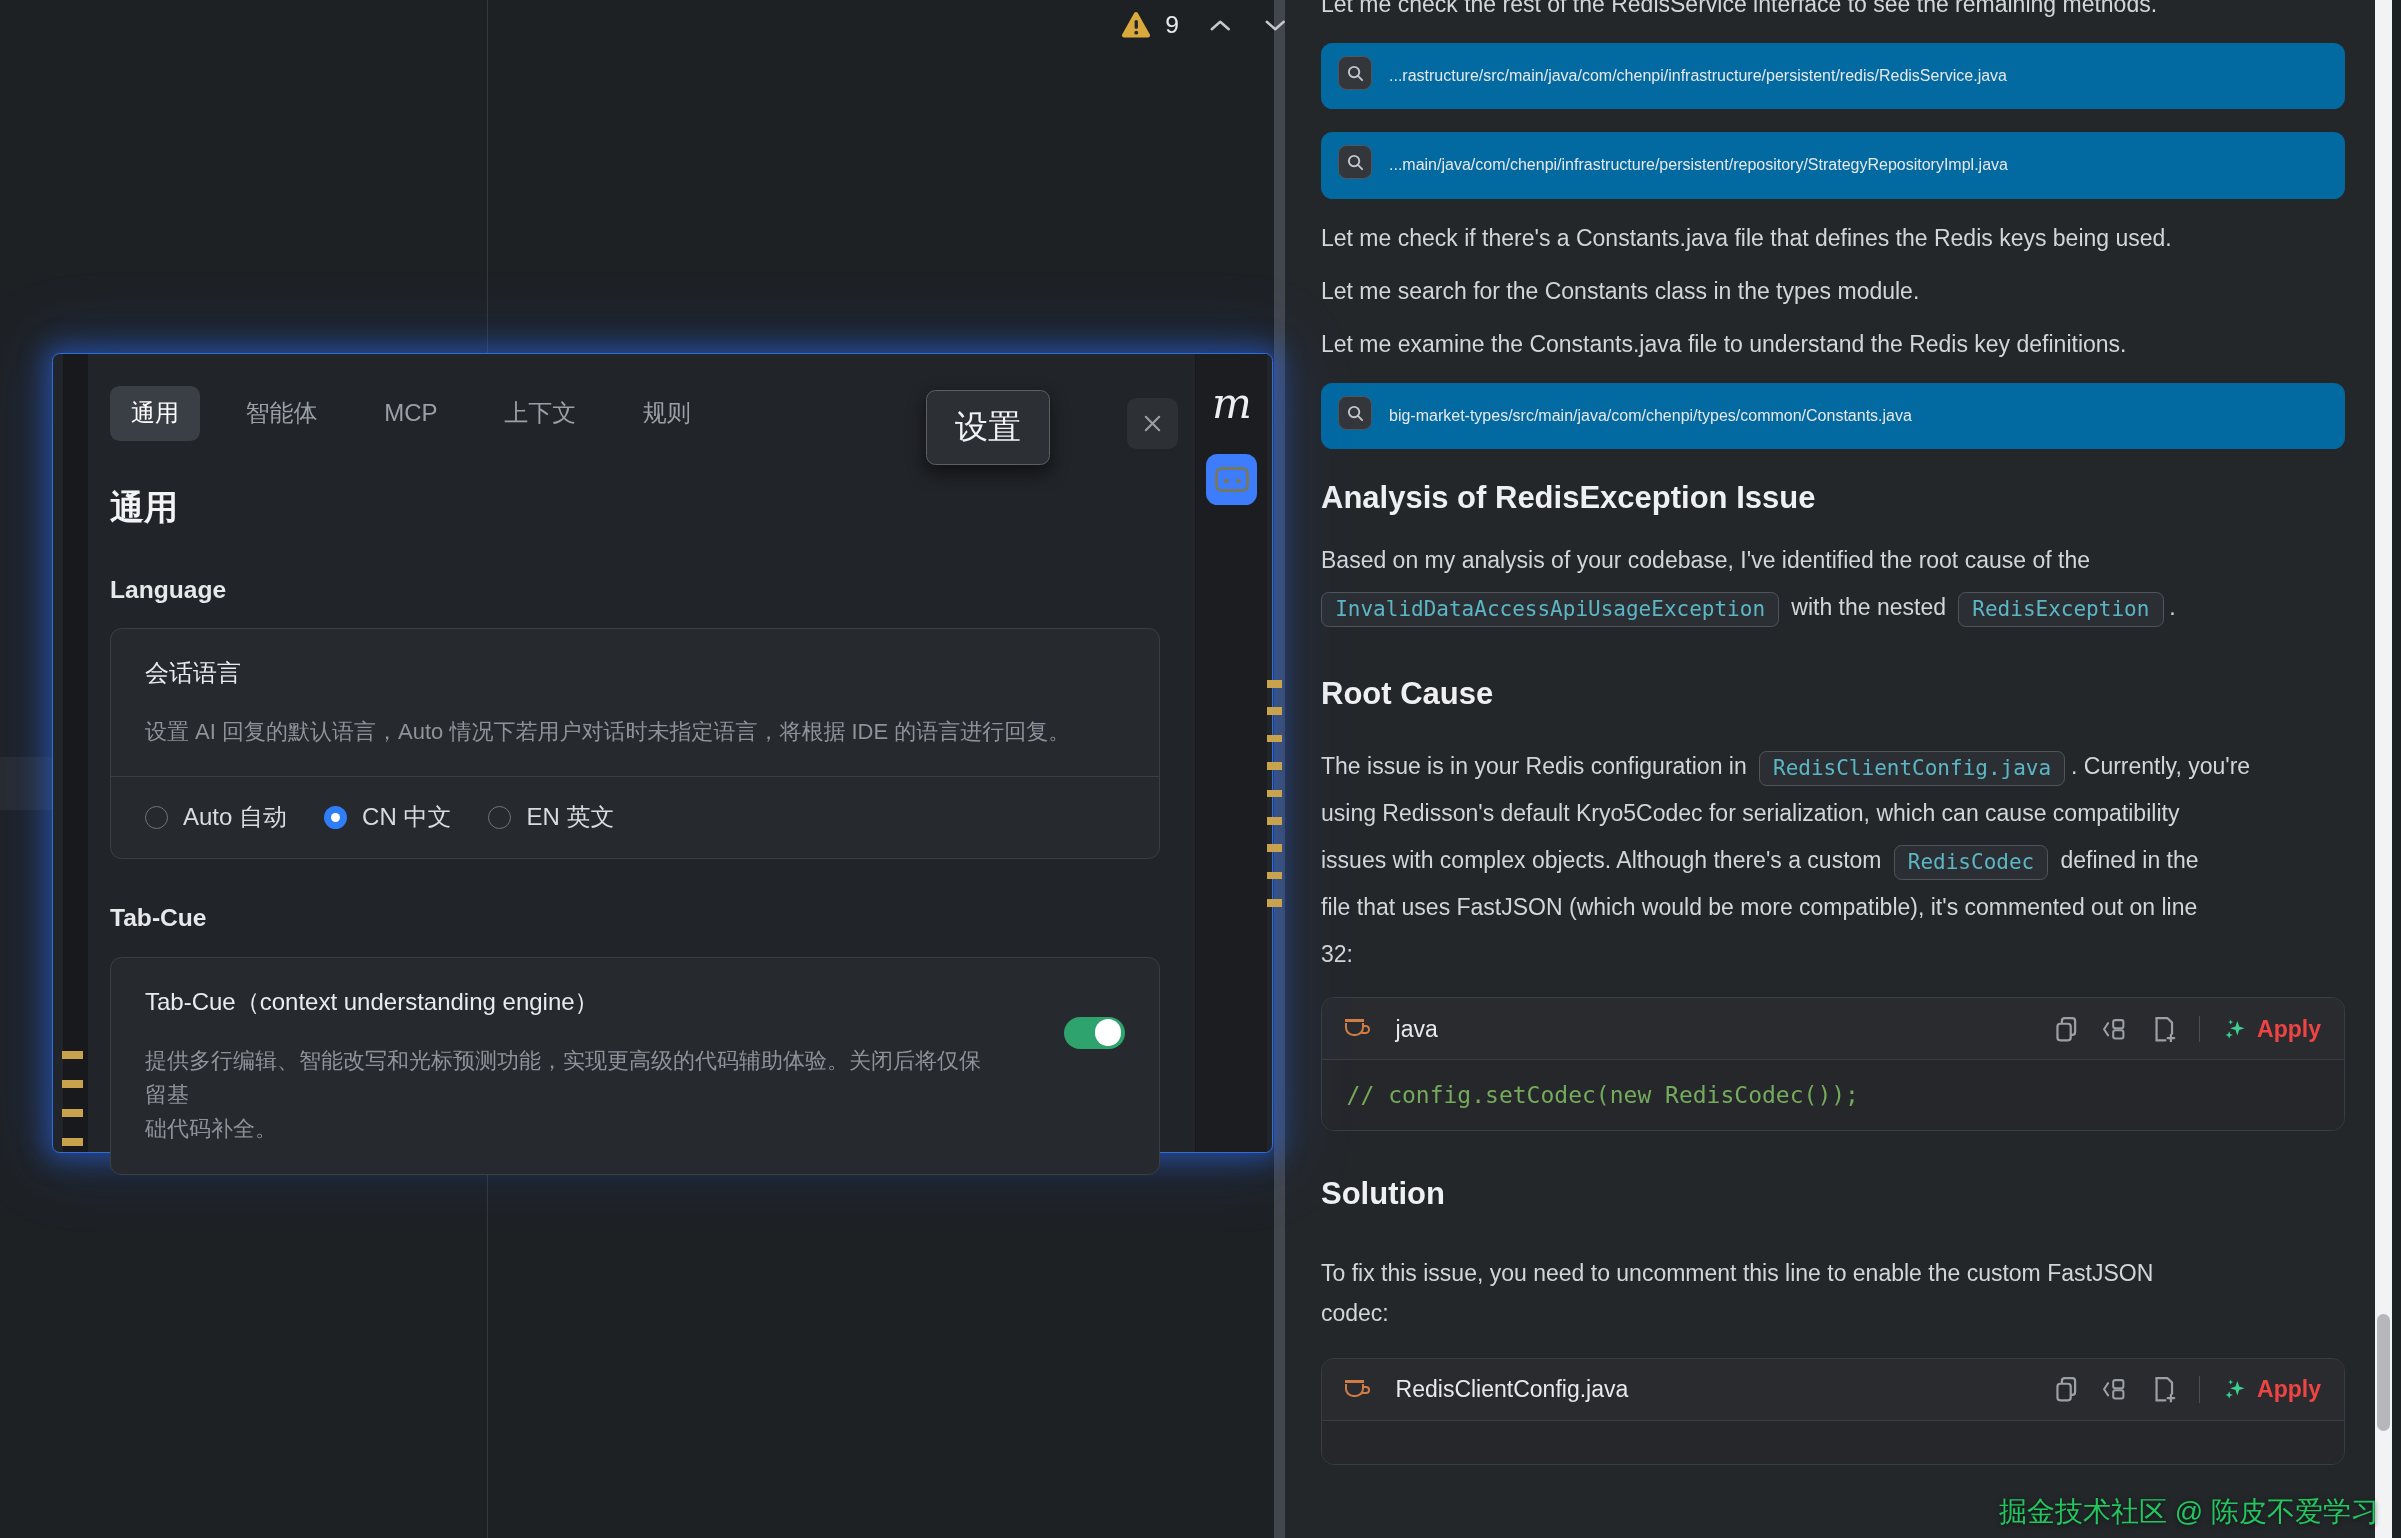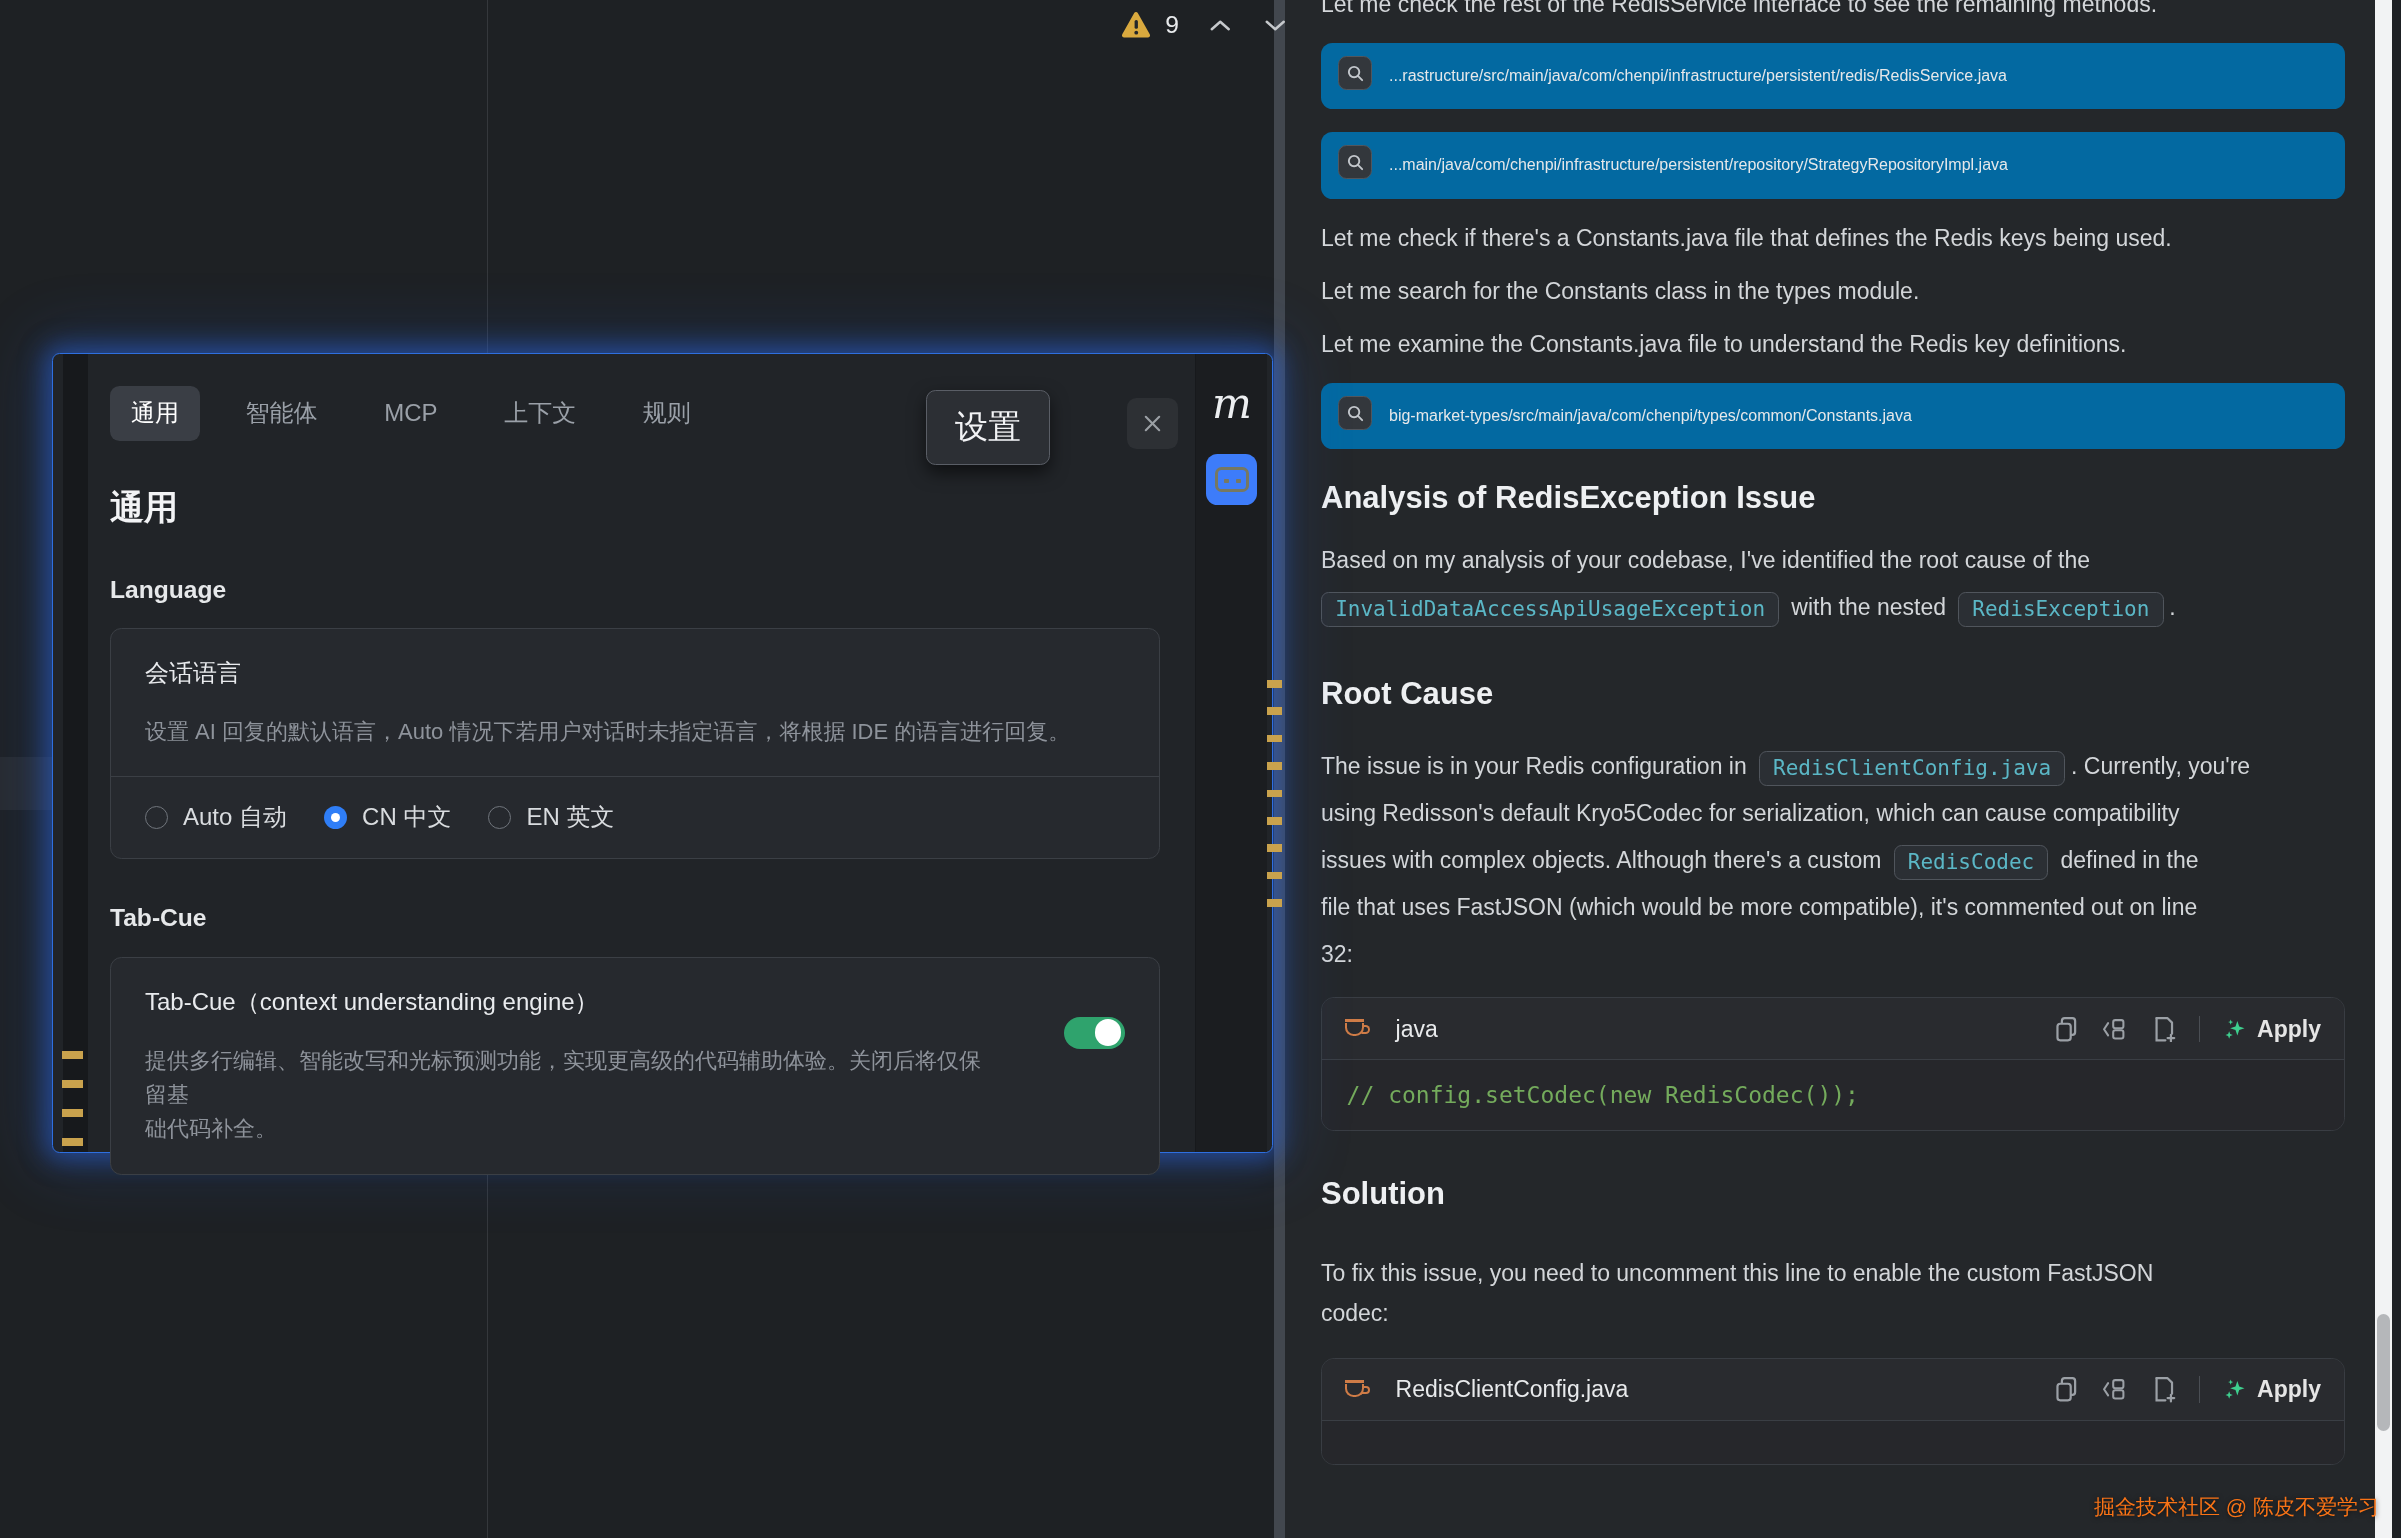--- a/index.html
+++ b/index.html
@@ -55,40 +55,40 @@
 
   .code-block { margin-top:19px; border:0.9px solid #393d43; border-radius:13.2px; overflow:hidden; }
   .code-block.second{margin-top:24.6px}
   .code-head {
     height:61px; background:#292b2f; display:flex; align-items:center;
     padding:0 23px; gap:26px;
   }
   .code-lang { font-size:23px; color:#e8eaec; }
   .code-tools { margin-left:auto; display:flex; align-items:center; gap:23px; }
   .tool-sep { width:0.9px; height:26.5px; background:#4a4e54; }
-  .apply-btn { display:flex; align-items:center; gap:9.5px; font-size:23px; font-weight:bold; color:#e5e5e5; cursor:pointer; }
+  .apply-btn { display:flex; align-items:center; gap:9.5px; font-size:23px; font-weight:bold; color:#ef4444; cursor:pointer; }
   .code-body { background:#26272b; border-top:0.9px solid #3a3e44; padding:21px 24.6px;
     font-family:"DejaVu Sans Mono","Liberation Mono",monospace; font-size:23px; line-height:28px; }
   .comment { color:#74ab5c; }
   .code-body.partial { padding:19px 24.6px 0 24.6px; height:44px; overflow:hidden; }
 
   
   .cup { position:relative; width:24.6px; height:19px; display:inline-block; }
   .cup .bowl { position:absolute; left:0; top:3.8px; width:19px; height:13.2px;
     border:2.8px solid #cf7c47; border-top:none; border-radius:0 0 8.5px 8.5px; }
   .cup .handle { position:absolute; right:0; top:5.7px; width:7.6px; height:8.5px;
     border:2.8px solid #cf7c47; border-left:none; border-radius:0 5.7px 5.7px 0; }
   .cup .lid { position:absolute; left:0; top:0; width:19px; height:2.8px; background:#cf7c47; }
 
   
   .scroll-track { position:absolute; top:0; bottom:0; left:2375px; width:17px; background:#f2f3f4; }
   .scroll-thumb { position:absolute; left:2377px; top:1314px; width:13.2px; height:117px; background:#b5b7ba; border-radius:6.6px; cursor:pointer; }
 
   .watermark {
-    position:absolute; top:1493px; right:23px; font-size:21px; color:#f97316;
+    position:absolute; top:1493px; right:23px; font-size:28px; color:#22c55e;
     text-shadow:0 0.9px 5.7px rgba(0,0,0,.65); z-index:40;
   }
 
   
   .dialog {
     position:absolute; left:52px; top:353px; width:1221px; height:800px;
     background:#212428; border:1.9px solid #2e6fe0; border-radius:7.6px;
     box-shadow:0 0 24.6px 6.6px rgba(41,98,218,.55), 0 0 66px 13.2px rgba(41,98,218,.22);
     z-index:30;
   }

